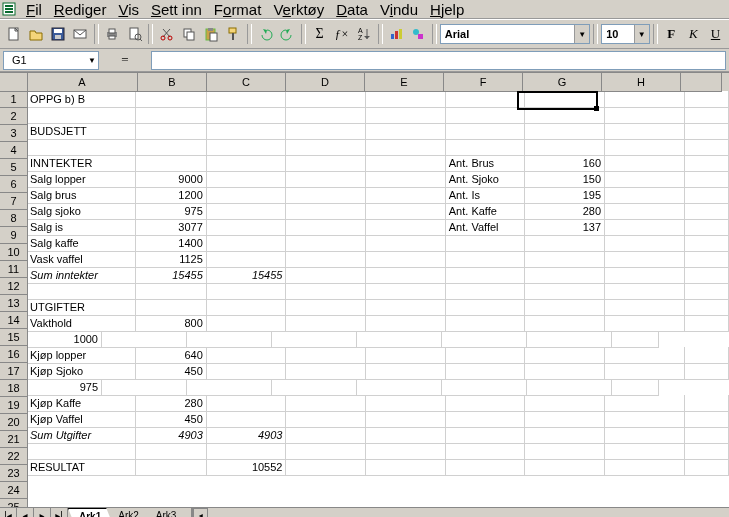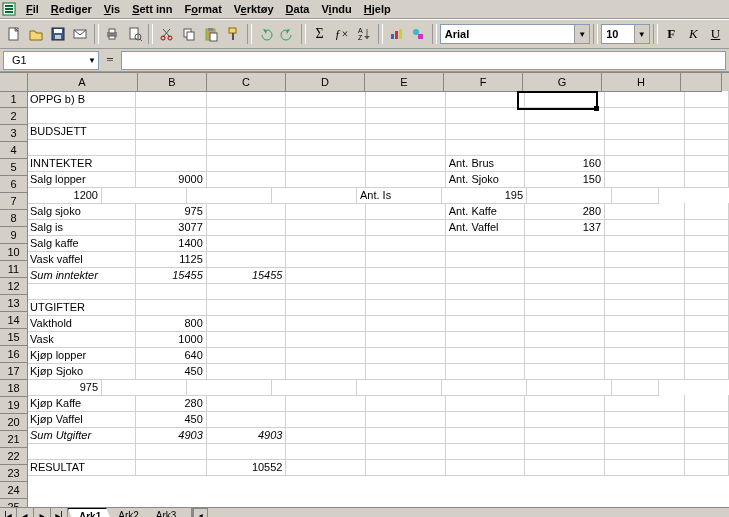--- a/index.html
+++ b/index.html
@@ -23,22 +23,21 @@
     border-bottom: 1px solid #999;
   }
   .app-icon {
     width: 14px; height: 14px;
     display:inline-block;
     margin-right:4px;
   }
   .menuitem {
     padding: 1px 6px;
     cursor: default;
-    font-size: 11px;
-    font-weight: bold;
+    font-size: 15px;
   }
   .menuitem .ul { text-decoration: underline; }
 
   
   .toolbar {
     display: flex;
     align-items: center;
     padding: 2px 3px;
     background: #d4d0c8;
     border-top: 1px solid #fff;
@@ -81,21 +80,21 @@
   .size-combo { width:44px; justify-content:space-between; }
 
   
   .fx-row {
     display:flex;
     align-items:center;
     background:#d4d0c8;
     height:20px;
     border-bottom:1px solid #999;
     padding:1px 3px;
-    gap:3px;
+    gap:18px;
   }
   .namebox {
     display:flex;align-items:center;justify-content:space-between;
     background:#fff;
     border:1px solid #7f9db9;
     width:86px; height:17px;
     padding-left:8px;
     font-size:11px;
   }
   .fx-label { font-family: serif; font-size:13px; width:16px; text-align:center;}
@@ -498,20 +497,21 @@
         <div class="cell cB num">9000</div>
         <div class="cell cC"></div>
         <div class="cell cD"></div>
         <div class="cell cE"></div>
         <div class="cell cF">Ant. Sjoko</div>
         <div class="cell cG num">150</div>
         <div class="cell cH"></div>
         <div class="cell cI"></div>
       </div>
       <div class="row">
+        <div class="cell cA">Salg brus</div>
         <div class="cell cB num">1200</div>
         <div class="cell cC"></div>
         <div class="cell cD"></div>
         <div class="cell cE"></div>
         <div class="cell cF">Ant. Is</div>
         <div class="cell cG num">195</div>
         <div class="cell cH"></div>
         <div class="cell cI"></div>
       </div>
       <div class="row">
@@ -596,21 +596,20 @@
         <div class="cell cB num">800</div>
         <div class="cell cC"></div>
         <div class="cell cD"></div>
         <div class="cell cE"></div>
         <div class="cell cF"></div>
         <div class="cell cG"></div>
         <div class="cell cH"></div>
         <div class="cell cI"></div>
       </div>
       <div class="row">
-        <div class="cell cA">Vask</div>
         <div class="cell cB num">1000</div>
         <div class="cell cC"></div>
         <div class="cell cD"></div>
         <div class="cell cE"></div>
         <div class="cell cF"></div>
         <div class="cell cG"></div>
         <div class="cell cH"></div>
         <div class="cell cI"></div>
       </div>
       <div class="row">

